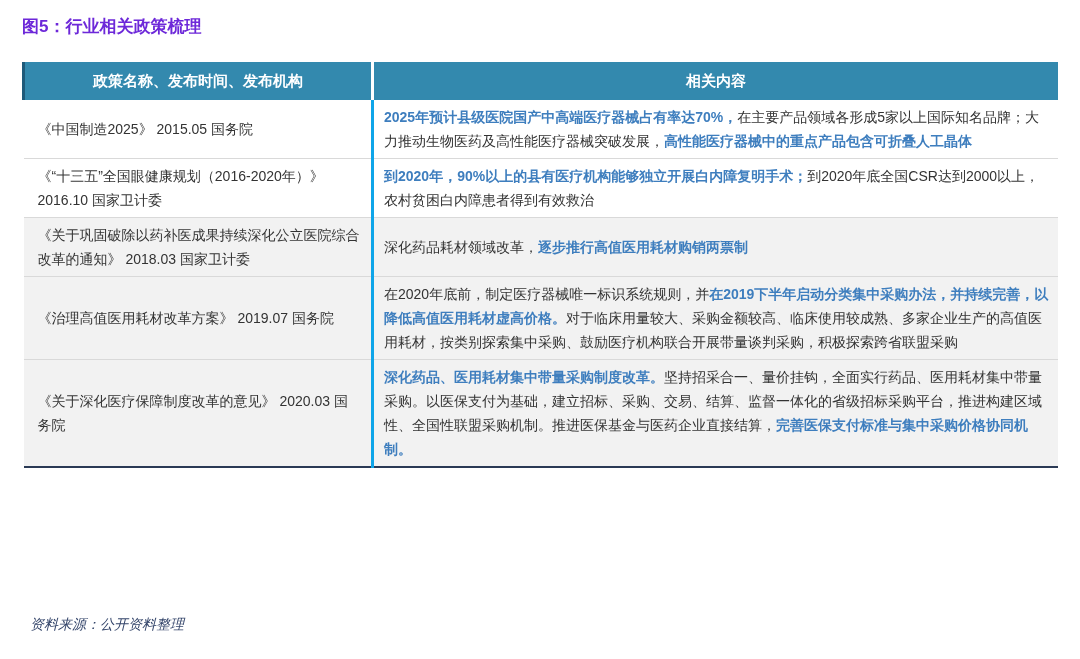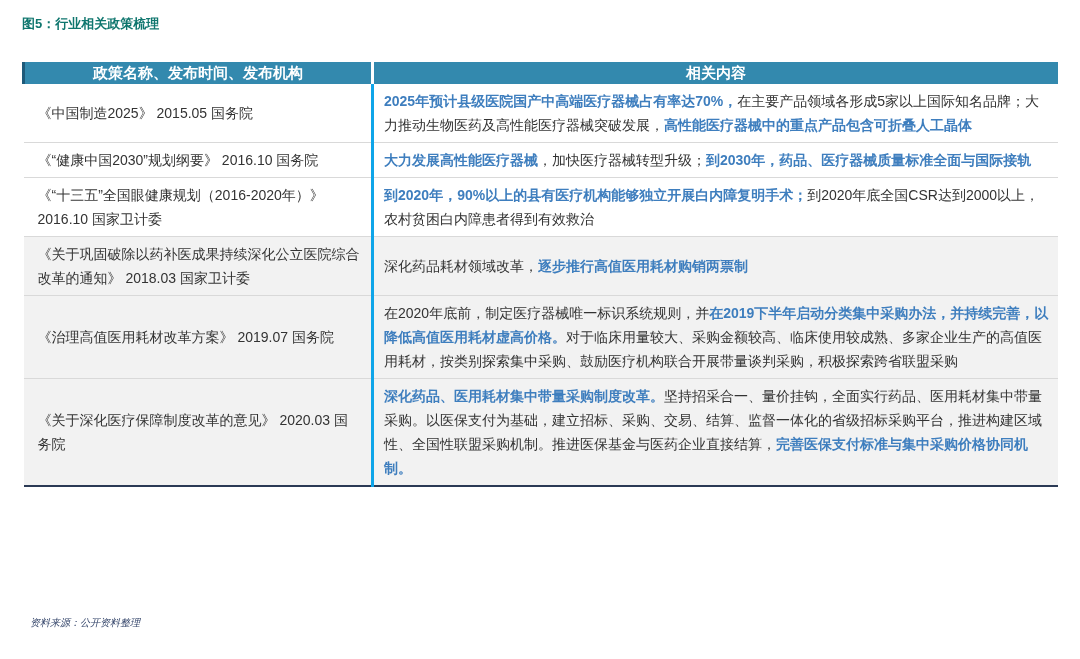--- a/index.html
+++ b/index.html
@@ -4,30 +4,30 @@
 <style>
   * { box-sizing: border-box; margin: 0; padding: 0; }
   html, body { background: #ffffff; }
   body {
     width: 1080px; height: 659px;
     font-family: "Liberation Sans", sans-serif;
     position: relative; overflow: hidden;
   }
   .page-title {
     position: absolute; left: 22px; top: 15px;
-    font-size: 13px; font-weight: bold; color: #0f766e;
+    font-size: 17px; font-weight: bold; color: #6d28d9;
   }
   table.policy-table {
     position: absolute; left: 22px; top: 62px;
     width: 1036px; border-collapse: collapse; table-layout: fixed;
   }
   th {
     background: #3389AE; color: #ffffff;
     font-size: 15px; font-weight: bold;
-    height: 22px; text-align: center; vertical-align: middle;
+    height: 38px; text-align: center; vertical-align: middle;
   }
   th.col-policy {
     width: 349px;
     border-right: 3px solid #ffffff;
     border-left: 3px solid #1E5A7A;
   }
   td {
     font-size: 14px; line-height: 24px; color: #333333;
     vertical-align: middle;
     border-bottom: 1px solid #D9D9D9;
@@ -37,43 +37,39 @@
     border-right: 3px solid #0ea5e9;
   }
   td.content-cell { padding: 5px 8px 5px 10px; }
   tr.shaded td { background: #F2F2F2; }
   tr.last-row td { border-bottom: 2px solid #2B3A55; }
   .seg { color: #333333; }
   .seg.hl { color: #3E7EBE; font-weight: bold; }
   .source-note {
     position: absolute; left: 30px; top: 616px;
     font-family: Liberation Mono, monospace; font-style: italic;
-    font-size: 10px; color: #35466B;
+    font-size: 14px; color: #35466B;
   }
 </style>
 </head>
 <body>
 
 <div class="page-title">图5：行业相关政策梳理</div>
 
 <table class="policy-table">
   <thead>
     <tr>
       <th class="col-policy">政策名称、发布时间、发布机构</th>
       <th class="col-content">相关内容</th>
     </tr>
   </thead>
   <tbody>
     <tr>
       <td class="policy-cell">《中国制造2025》 2015.05 国务院</td>
       <td class="content-cell"><span class="seg hl">2025年预计县级医院国产中高端医疗器械占有率达70%，</span><span class="seg">在主要产品领域各形成5家以上国际知名品牌；大力推动生物医药及高性能医疗器械突破发展，</span><span class="seg hl">高性能医疗器械中的重点产品包含可折叠人工晶体</span></td>
-    </tr>
-    <tr>
-      <td class="policy-cell">《“健康中国2030”规划纲要》  2016.10 国务院</td>
-      <td class="content-cell"><span class="seg hl">大力发展高性能医疗器械</span><span class="seg">，加快医疗器械转型升级；</span><span class="seg hl">到2030年，药品、医疗器械质量标准全面与国际接轨</span></td>
     </tr>
     <tr>
       <td class="policy-cell">《“十三五”全国眼健康规划（2016-2020年）》2016.10 国家卫计委</td>
       <td class="content-cell"><span class="seg hl">到2020年，90%以上的县有医疗机构能够独立开展白内障复明手术；</span><span class="seg">到2020年底全国CSR达到2000以上，农村贫困白内障患者得到有效救治</span></td>
     </tr>
     <tr class="shaded">
       <td class="policy-cell">《关于巩固破除以药补医成果持续深化公立医院综合改革的通知》 2018.03 国家卫计委</td>
       <td class="content-cell"><span class="seg">深化药品耗材领域改革，</span><span class="seg hl">逐步推行高值医用耗材购销两票制</span></td>
     </tr>
     <tr class="shaded">

